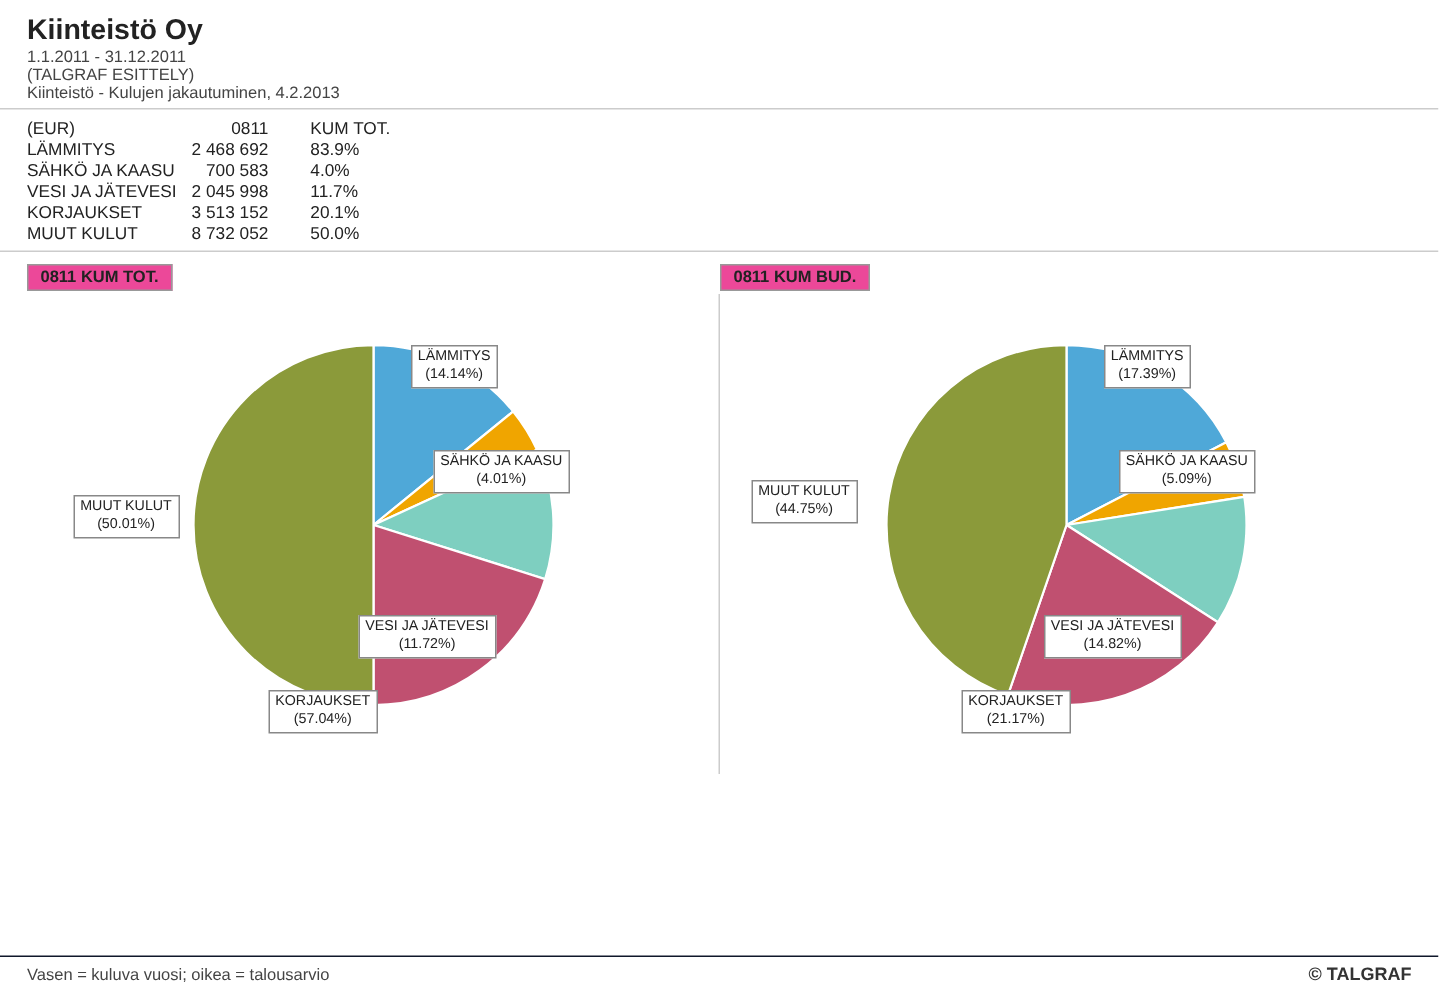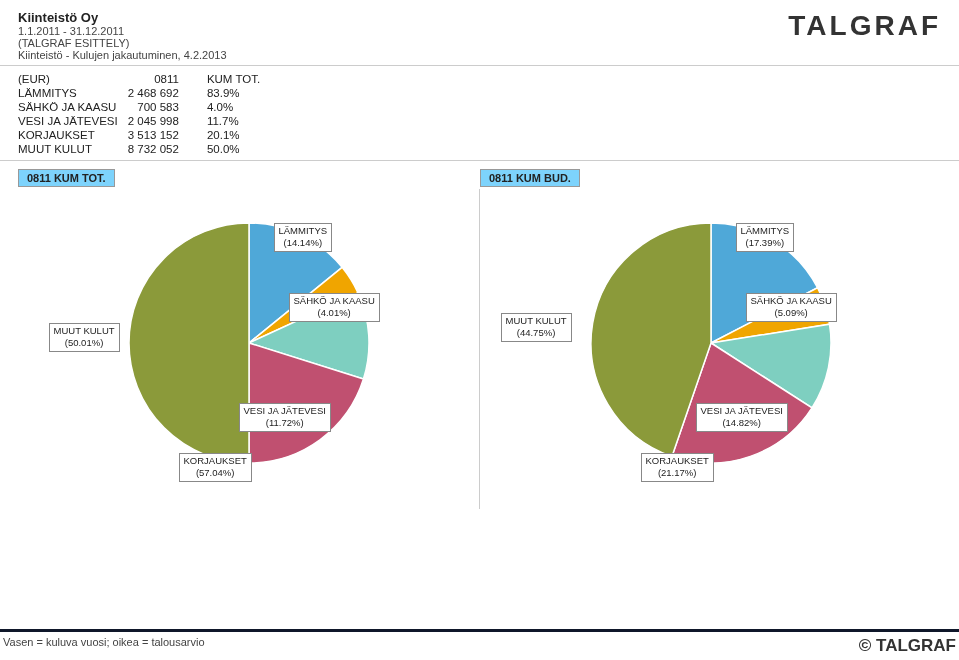--- a/index.html
+++ b/index.html
@@ -15,21 +15,21 @@
     }
     .header {
       display: flex;
       justify-content: space-between;
       align-items: flex-start;
       padding: 10px 18px 4px 18px;
       border-bottom: 1px solid #ccc;
     }
     .header-left .company-name {
       font-weight: bold;
-      font-size: 13px;
+      font-size: 19px;
     }
     .header-left .subtitle {
       font-size: 11px;
       color: #444;
     }
     .header-right .brand {
       font-size: 28px;
       font-weight: bold;
       letter-spacing: 3px;
       color: #333;
@@ -60,21 +60,21 @@
       flex: 1;
       position: relative;
     }
     .chart-title {
       font-size: 11px;
       font-weight: bold;
       border: 1px solid #999;
       display: inline-block;
       padding: 2px 8px;
       margin-bottom: 6px;
-      background: #7dd3fc;
+      background: #ec4899;
     }
     .chart-container {
       position: relative;
       width: 100%;
       height: 300px;
       display: flex;
       align-items: center;
       justify-content: center;
     }
     .pie-wrapper {
@@ -94,56 +94,53 @@
       padding: 1px 4px;
       text-align: center;
       line-height: 1.3;
       white-space: nowrap;
     }
     .footer-bar {
       position: absolute;
       bottom: 0;
       left: 0;
       right: 0;
-      border-top: 3px solid #0f172a;
+      border-top: 1px solid #0f172a;
       display: flex;
       justify-content: space-between;
-      align-items: flex-start;
-      padding: 4px 3px;
+      align-items: flex-end;
+      padding: 4px 18px;
       background: #fff;
     }
     .footer-bar .footer-text {
       font-size: 11px;
       color: #444;
     }
     .footer-bar .footer-brand {
-      font-size: 17px;
+      font-size: 12px;
       font-weight: bold;
       color: #333;
     }
     .divider-v {
       width: 1px;
       background: #ccc;
       height: 320px;
       align-self: center;
       margin-top: 20px;
     }
   </style>
 </head>
 <body>
 
 <div class="header">
   <div class="header-left">
     <div class="company-name">Kiinteistö Oy</div>
     <div class="subtitle">1.1.2011 - 31.12.2011</div>
     <div class="subtitle">(TALGRAF ESITTELY)</div>
     <div class="subtitle">Kiinteistö - Kulujen jakautuminen, 4.2.2013</div>
-  </div>
-  <div class="header-right">
-    <div class="brand">TALGRAF</div>
   </div>
 </div>
 
 <div class="data-table">
   <table>
     <thead>
       <tr>
         <td>(EUR)</td>
         <td>0811</td>
         <td>KUM TOT.</td>

